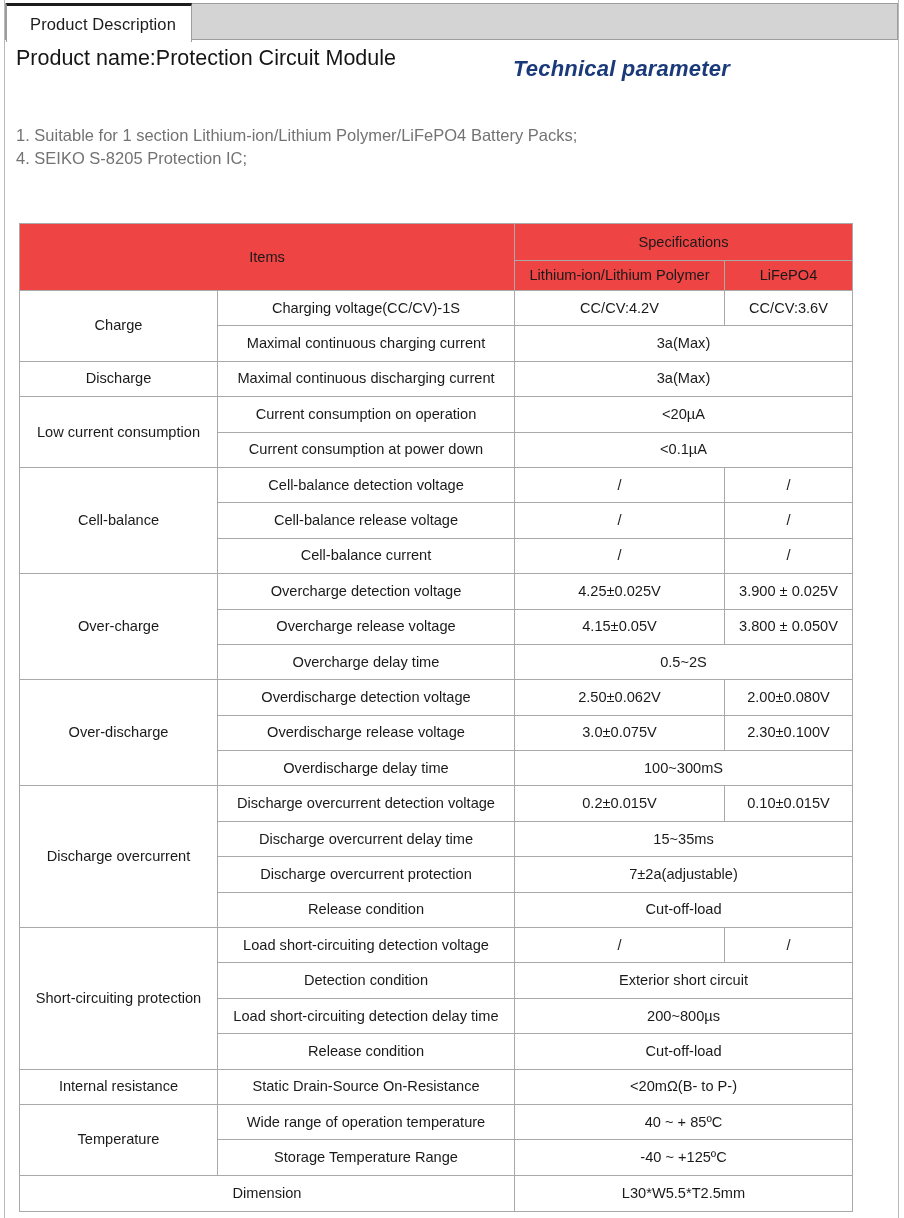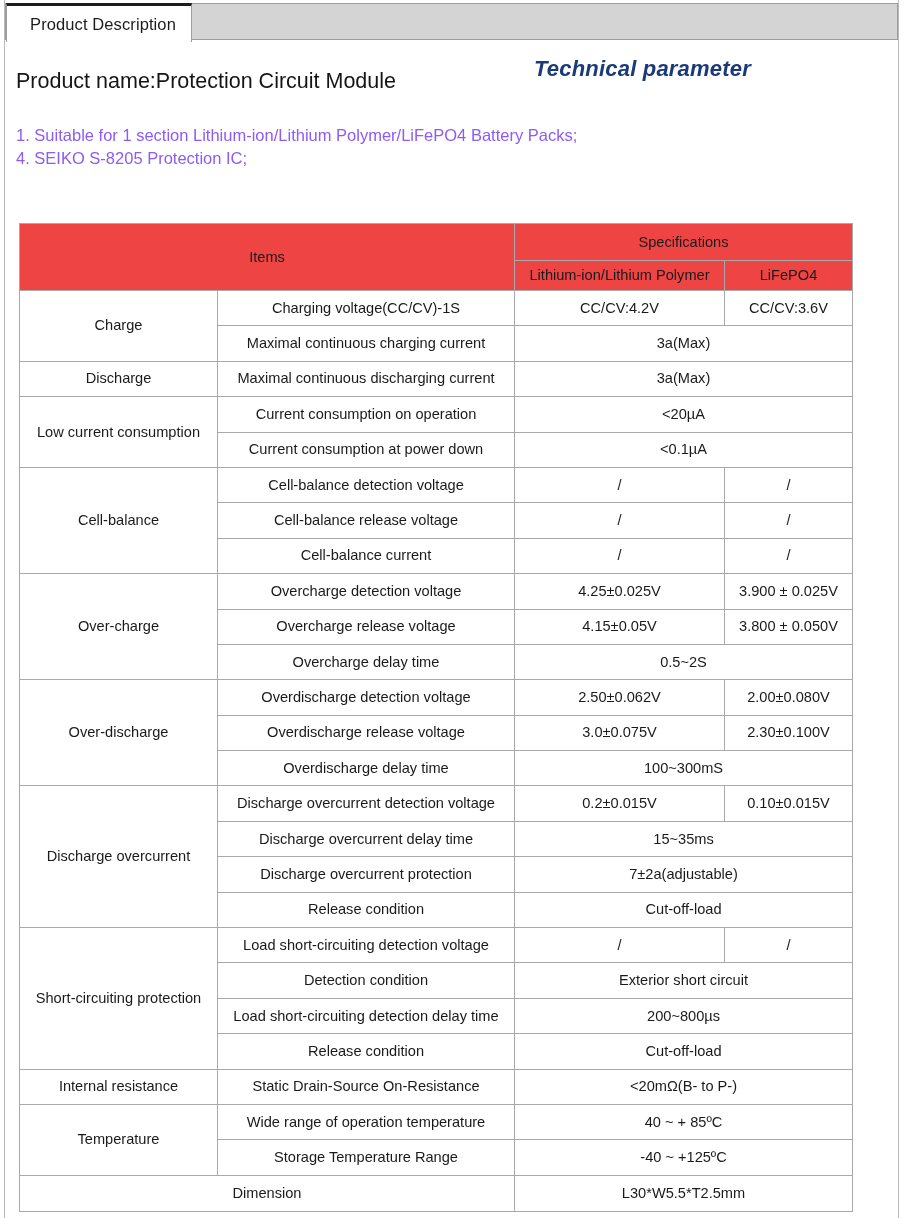--- a/index.html
+++ b/index.html
@@ -62,49 +62,48 @@
     letter-spacing: .1px;
     padding-left: 8px;
   }
 
   
   .header-block {
     position: absolute;
     left: 16px;
     top: 46px;
     width: 872px;
-    margin-top: 23px;
   }
   .hdr-line {
     font-size: 21.5px;
     line-height: 25.5px;
     color: #151515;
     white-space: nowrap;
   }
   .tech-title {
     position: absolute;
-    left: 534px;
+    left: 513px;
     top: 56px;
     font-size: 22px;
     font-weight: bold;
     font-style: italic;
     color: #1b3a7a;
     letter-spacing: .2px;
     white-space: nowrap;
   }
   .bullets {
     position: absolute;
     left: 16px;
     top: 124px;
     width: 872px;
   }
   .bullet {
     font-size: 16.5px;
     line-height: 22.6px;
-    color: #8b5cf6;
+    color: #737373;
     white-space: nowrap;
   }
 
   
   .spec-table {
     position: absolute;
     left: 19px;
     top: 223px;
     width: 833px;
     border-collapse: collapse;

